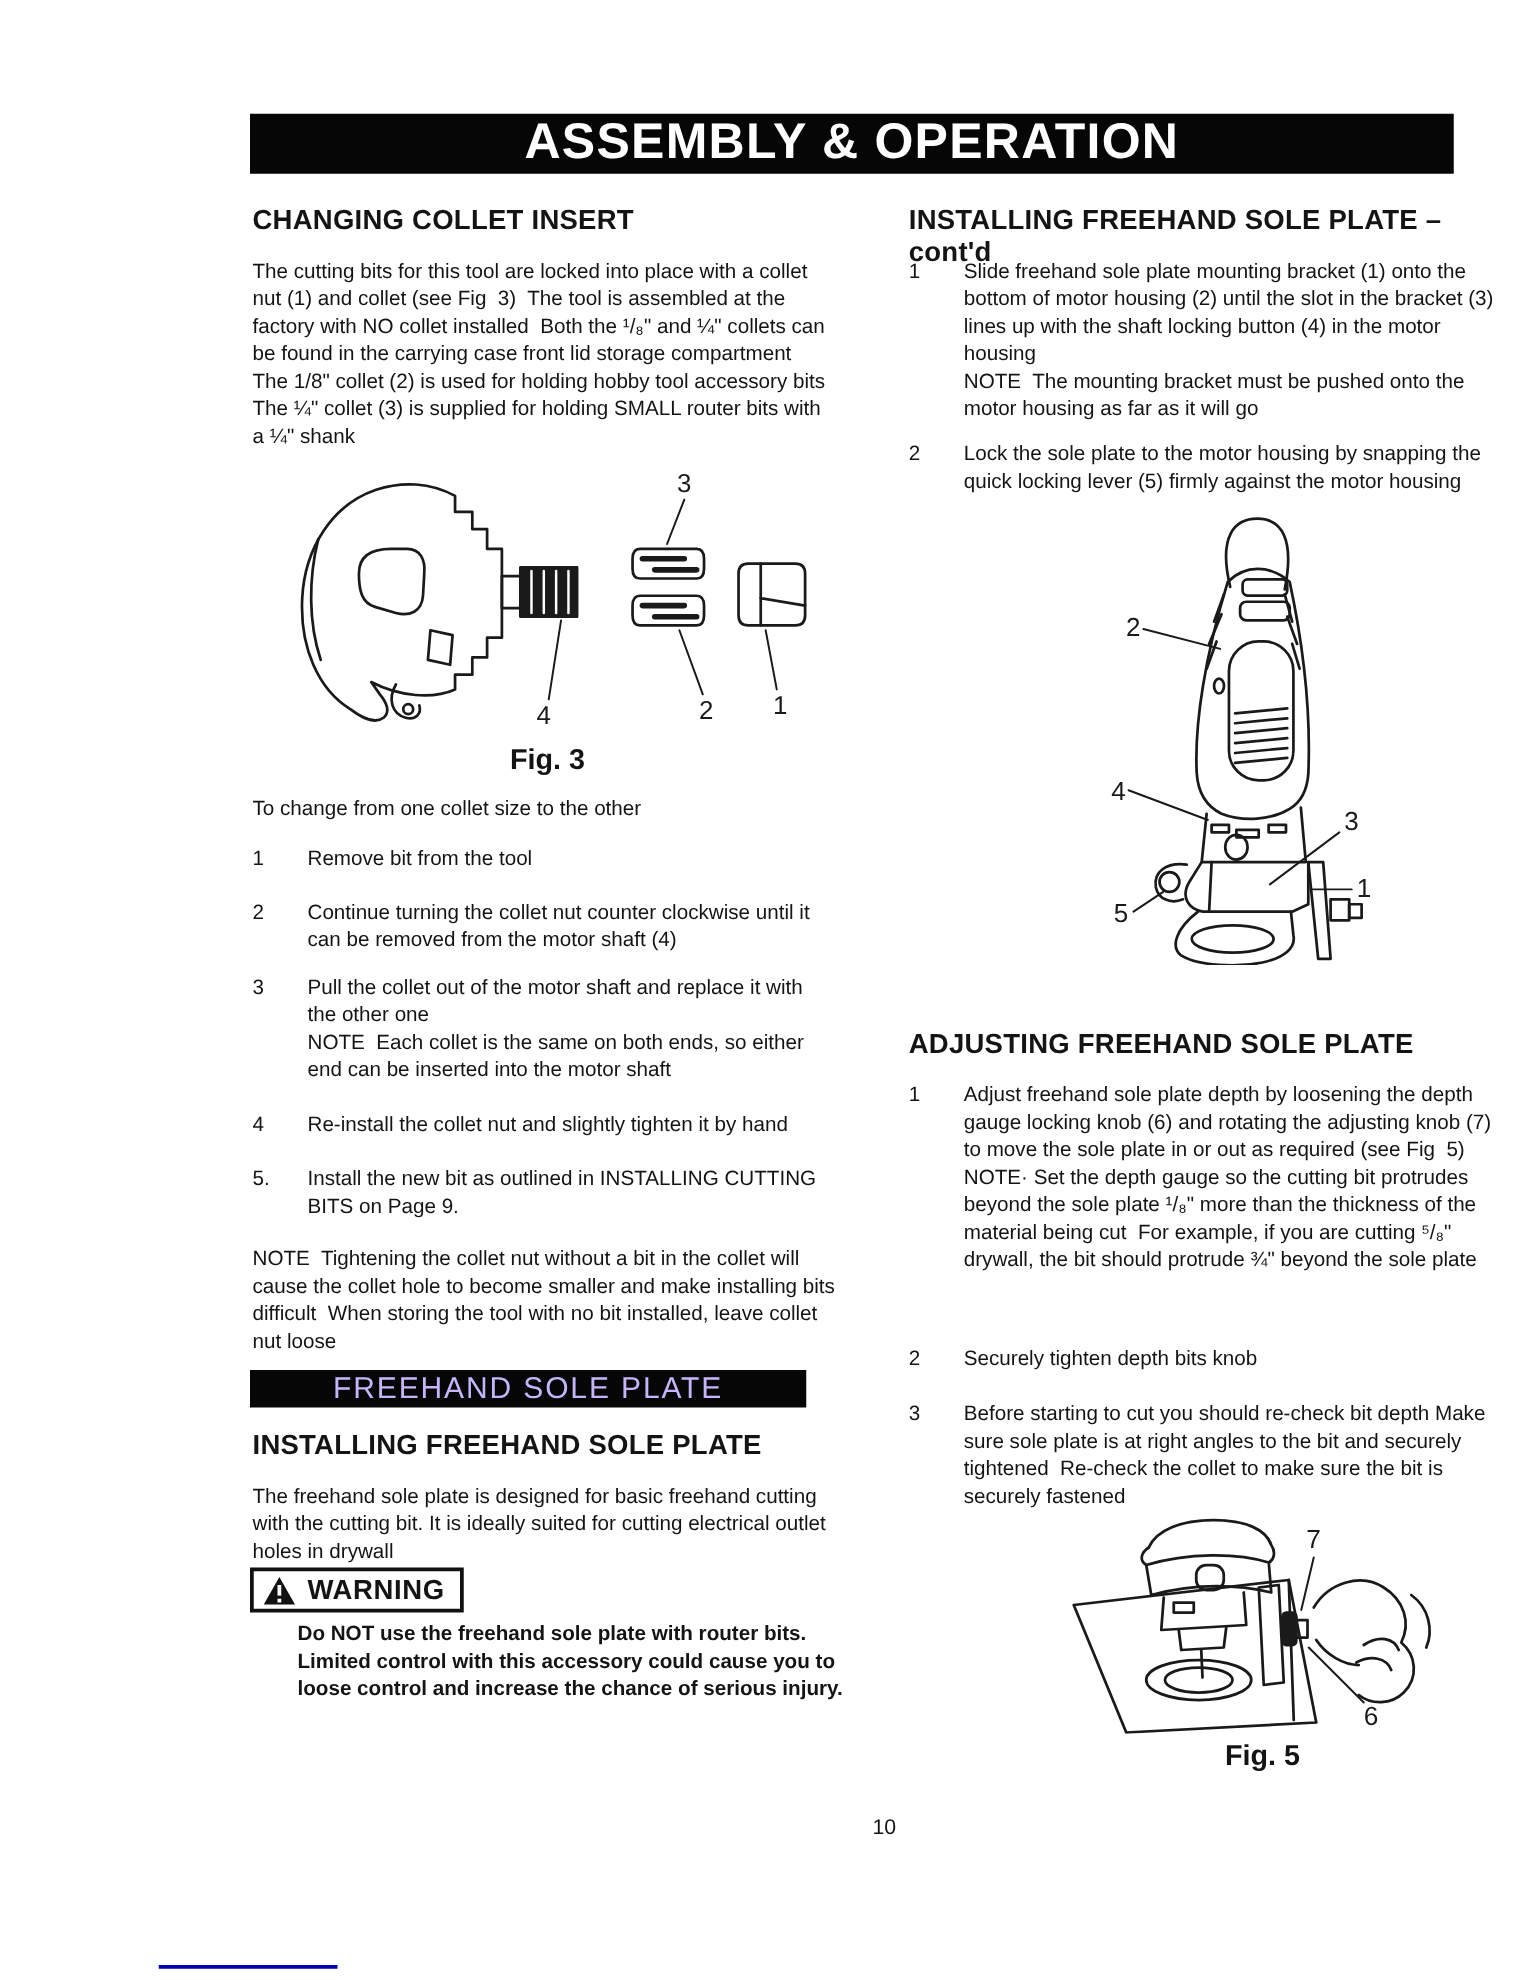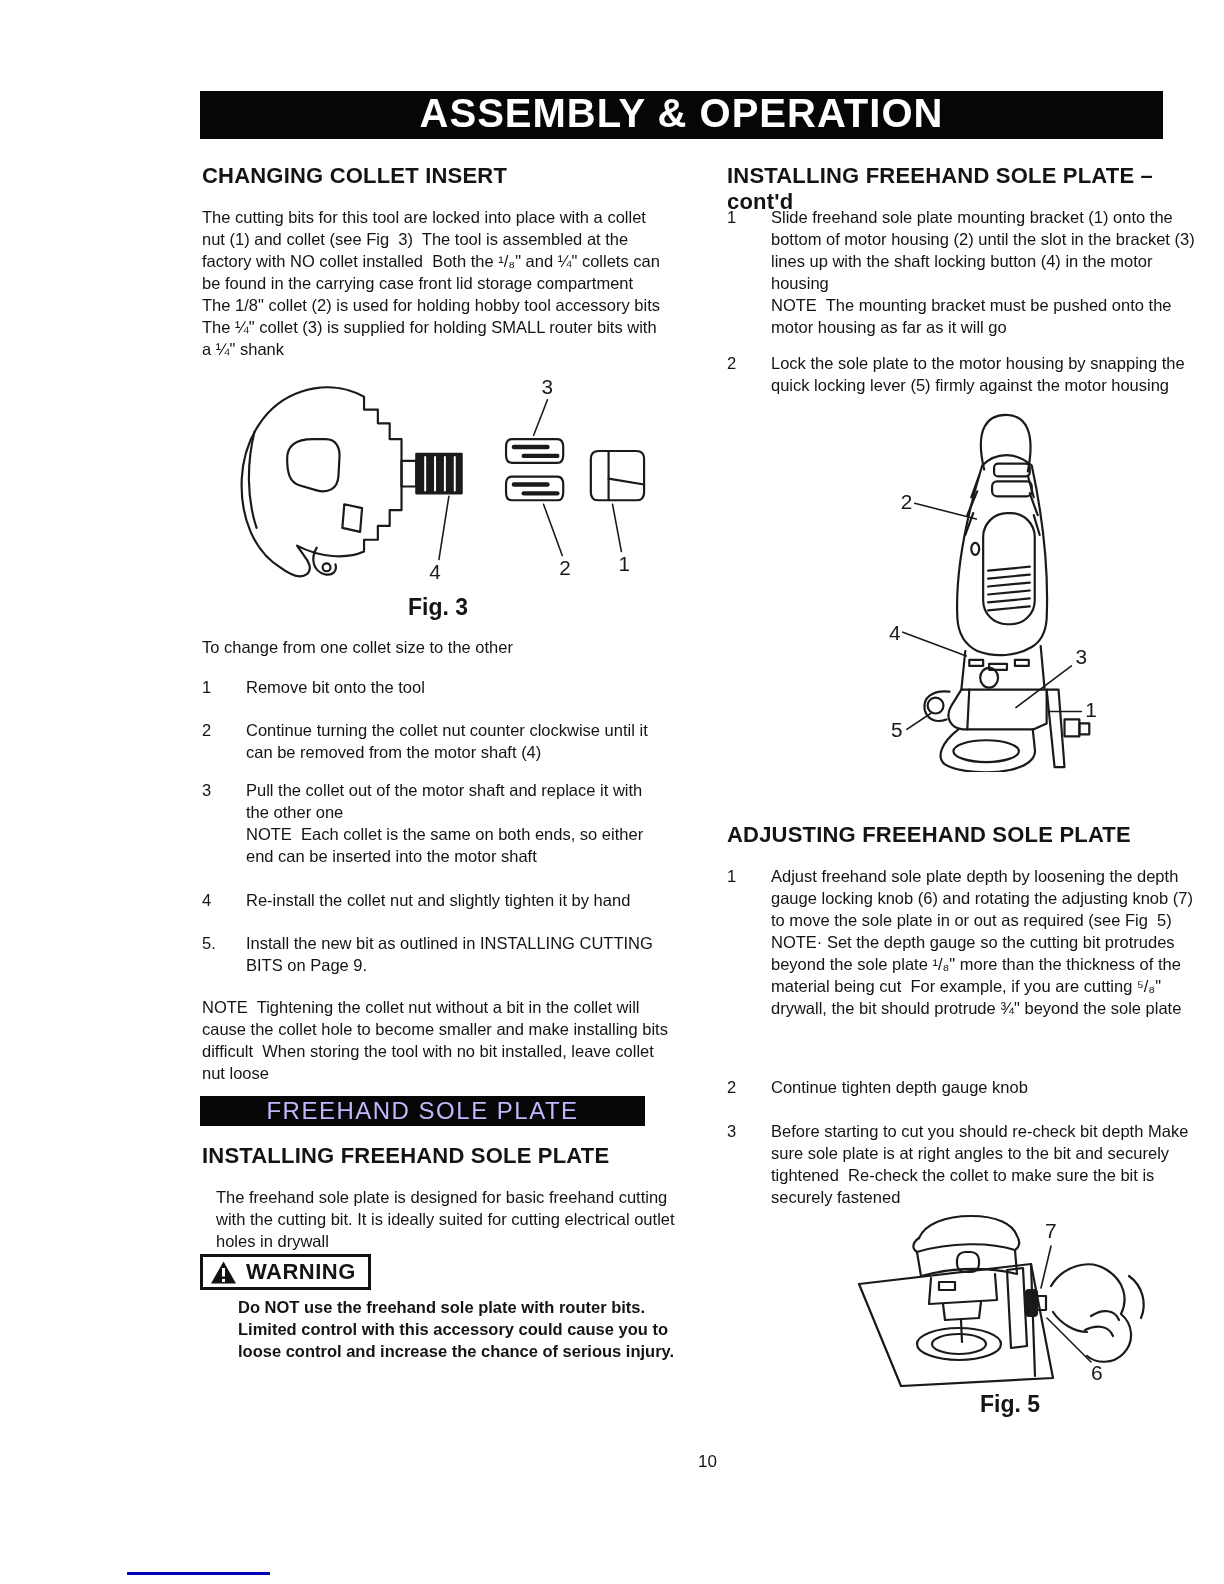--- a/index.html
+++ b/index.html
@@ -92,21 +92,21 @@
       <text x="338" y="200">2</text>
       <text x="398" y="196">1</text>
     </svg>
     <div class="fig-caption">Fig. 3</div>
   </div>
 
   <div class="abs para" style="left:202px; top:636px; width:462px;">To change from one collet size to the other</div>
 
   <div class="abs step" style="left:202px; top:676px; width:462px;">
     <span class="num">1</span>
-    <span class="txt">Remove bit onto the tool</span>
+    <span class="txt">Remove bit from the tool</span>
   </div>
   <div class="abs step" style="left:202px; top:719px; width:462px;">
     <span class="num">2</span>
     <span class="txt">Continue turning the collet nut counter clockwise until it can be removed from the motor shaft (4)</span>
   </div>
   <div class="abs step" style="left:202px; top:779px; width:466px;">
     <span class="num">3</span>
     <span class="txt">Pull the collet out of the motor shaft and replace it with the other one
 NOTE  Each collet is the same on both ends, so either end can be inserted into the motor shaft</span>
   </div>
@@ -120,21 +120,21 @@
   </div>
 
   <div class="abs para" style="left:202px; top:996px; width:466px;">NOTE  Tightening the collet nut without a bit in the collet will cause the collet hole to become smaller and make installing bits difficult  When storing the tool with no bit installed, leave collet nut loose</div>
 
   <div class="abs band" style="left:200px; top:1096px; width:445px;">
     <span>FREEHAND SOLE PLATE</span>
   </div>
 
   <div class="abs col-head" style="left:202px; top:1143px; width:462px;">INSTALLING FREEHAND SOLE PLATE</div>
 
-  <div class="abs para" style="left:216px; top:1186px; width:462px;">The freehand sole plate is designed for basic freehand cutting with the cutting bit. It is ideally suited for cutting electrical outlet holes in drywall</div>
+  <div class="abs para" style="left:202px; top:1186px; width:462px;">The freehand sole plate is designed for basic freehand cutting with the cutting bit. It is ideally suited for cutting electrical outlet holes in drywall</div>
 
   <div class="abs warnbox" style="left:200px; top:1254px;">
     <svg width="27" height="25" viewBox="0 0 27 25">
       <path d="M13.5,1.5 L26,23.5 L1,23.5 Z" fill="#111"></path>
       <rect x="12" y="8" width="3" height="8.5" fill="#fff"></rect>
       <rect x="12" y="19" width="3" height="3" fill="#fff"></rect>
     </svg>
     <span>WARNING</span>
   </div>
 
@@ -208,21 +208,21 @@
 
   <div class="abs col-head" style="left:727px; top:822px; width:465px;">ADJUSTING FREEHAND SOLE PLATE</div>
 
   <div class="abs step" style="left:727px; top:865px; width:468px;">
     <span class="num">1</span>
     <span class="txt">Adjust freehand sole plate depth by loosening the depth gauge locking knob (6) and rotating the adjusting knob (7) to move the sole plate in or out as required (see Fig  5)
 NOTE· Set the depth gauge so the cutting bit protrudes beyond the sole plate ¹/₈" more than the thickness of the material being cut  For example, if you are cutting ⁵/₈" drywall, the bit should protrude ¾" beyond the sole plate</span>
   </div>
   <div class="abs step" style="left:727px; top:1076px; width:465px;">
     <span class="num">2</span>
-    <span class="txt">Continue tighten depth gauge knob</span>
+    <span class="txt">Securely tighten depth bits knob</span>
   </div>
   <div class="abs step" style="left:727px; top:1120px; width:468px;">
     <span class="num">3</span>
     <span class="txt">Before starting to cut you should re-check bit depth Make sure sole plate is at right angles to the bit and securely tightened  Re-check the collet to make sure the bit is securely fastened</span>
   </div>
 
   <div class="abs figure" style="left:845px; top:1212px; width:330px;">
     <svg class="line-art" width="330" height="175" viewBox="0 0 330 175">
 
       <path d="M14,72 L186,52 L208,166 L56,174 Z"></path>

